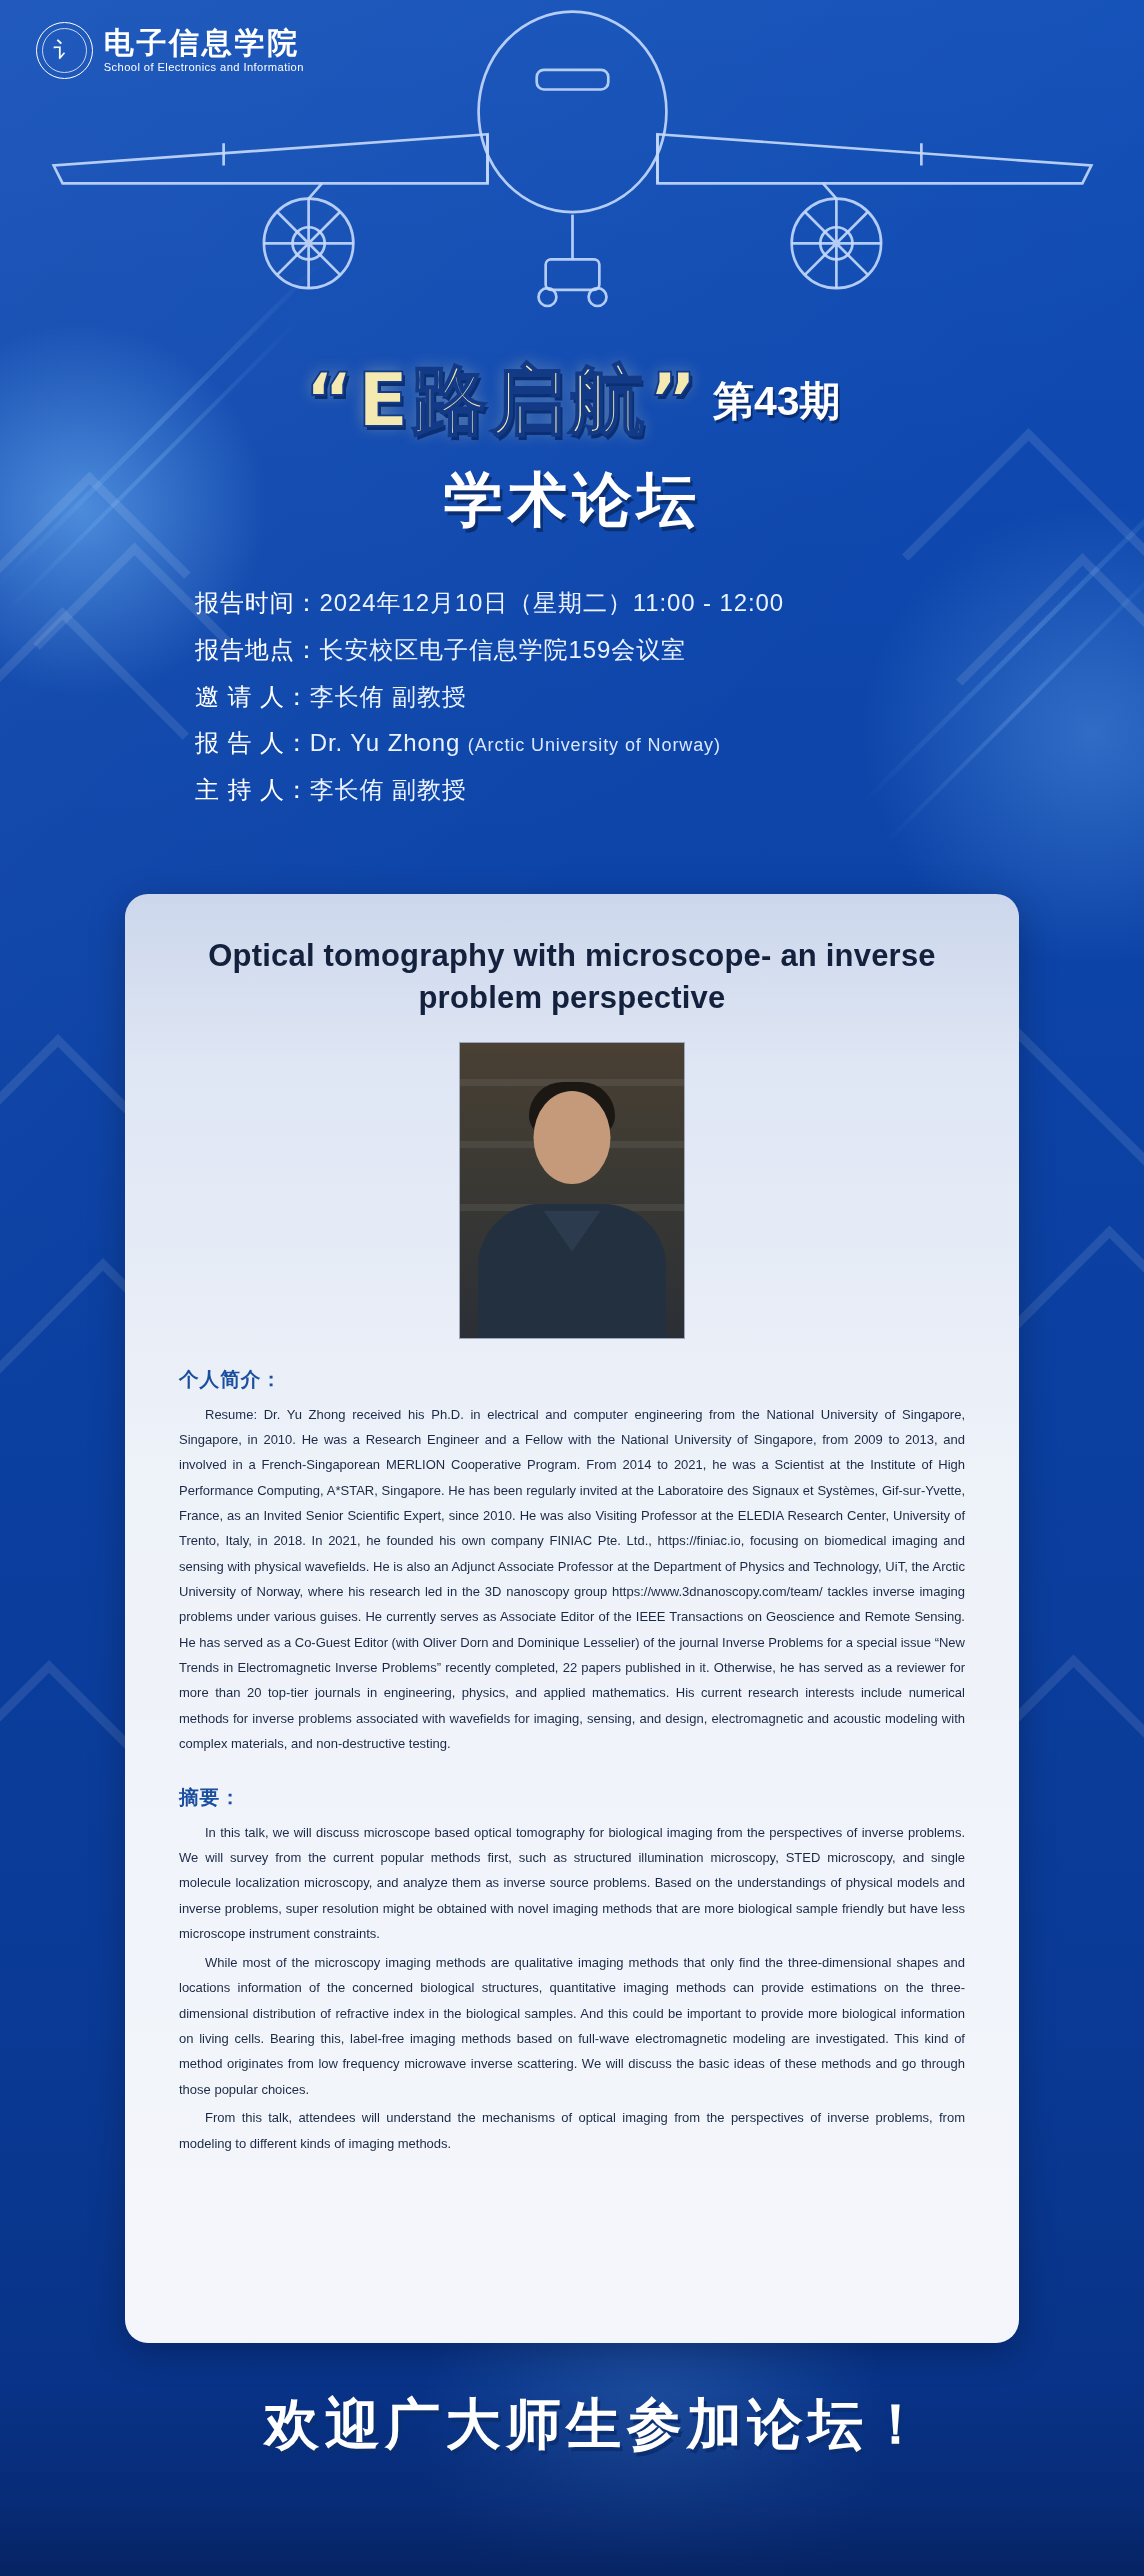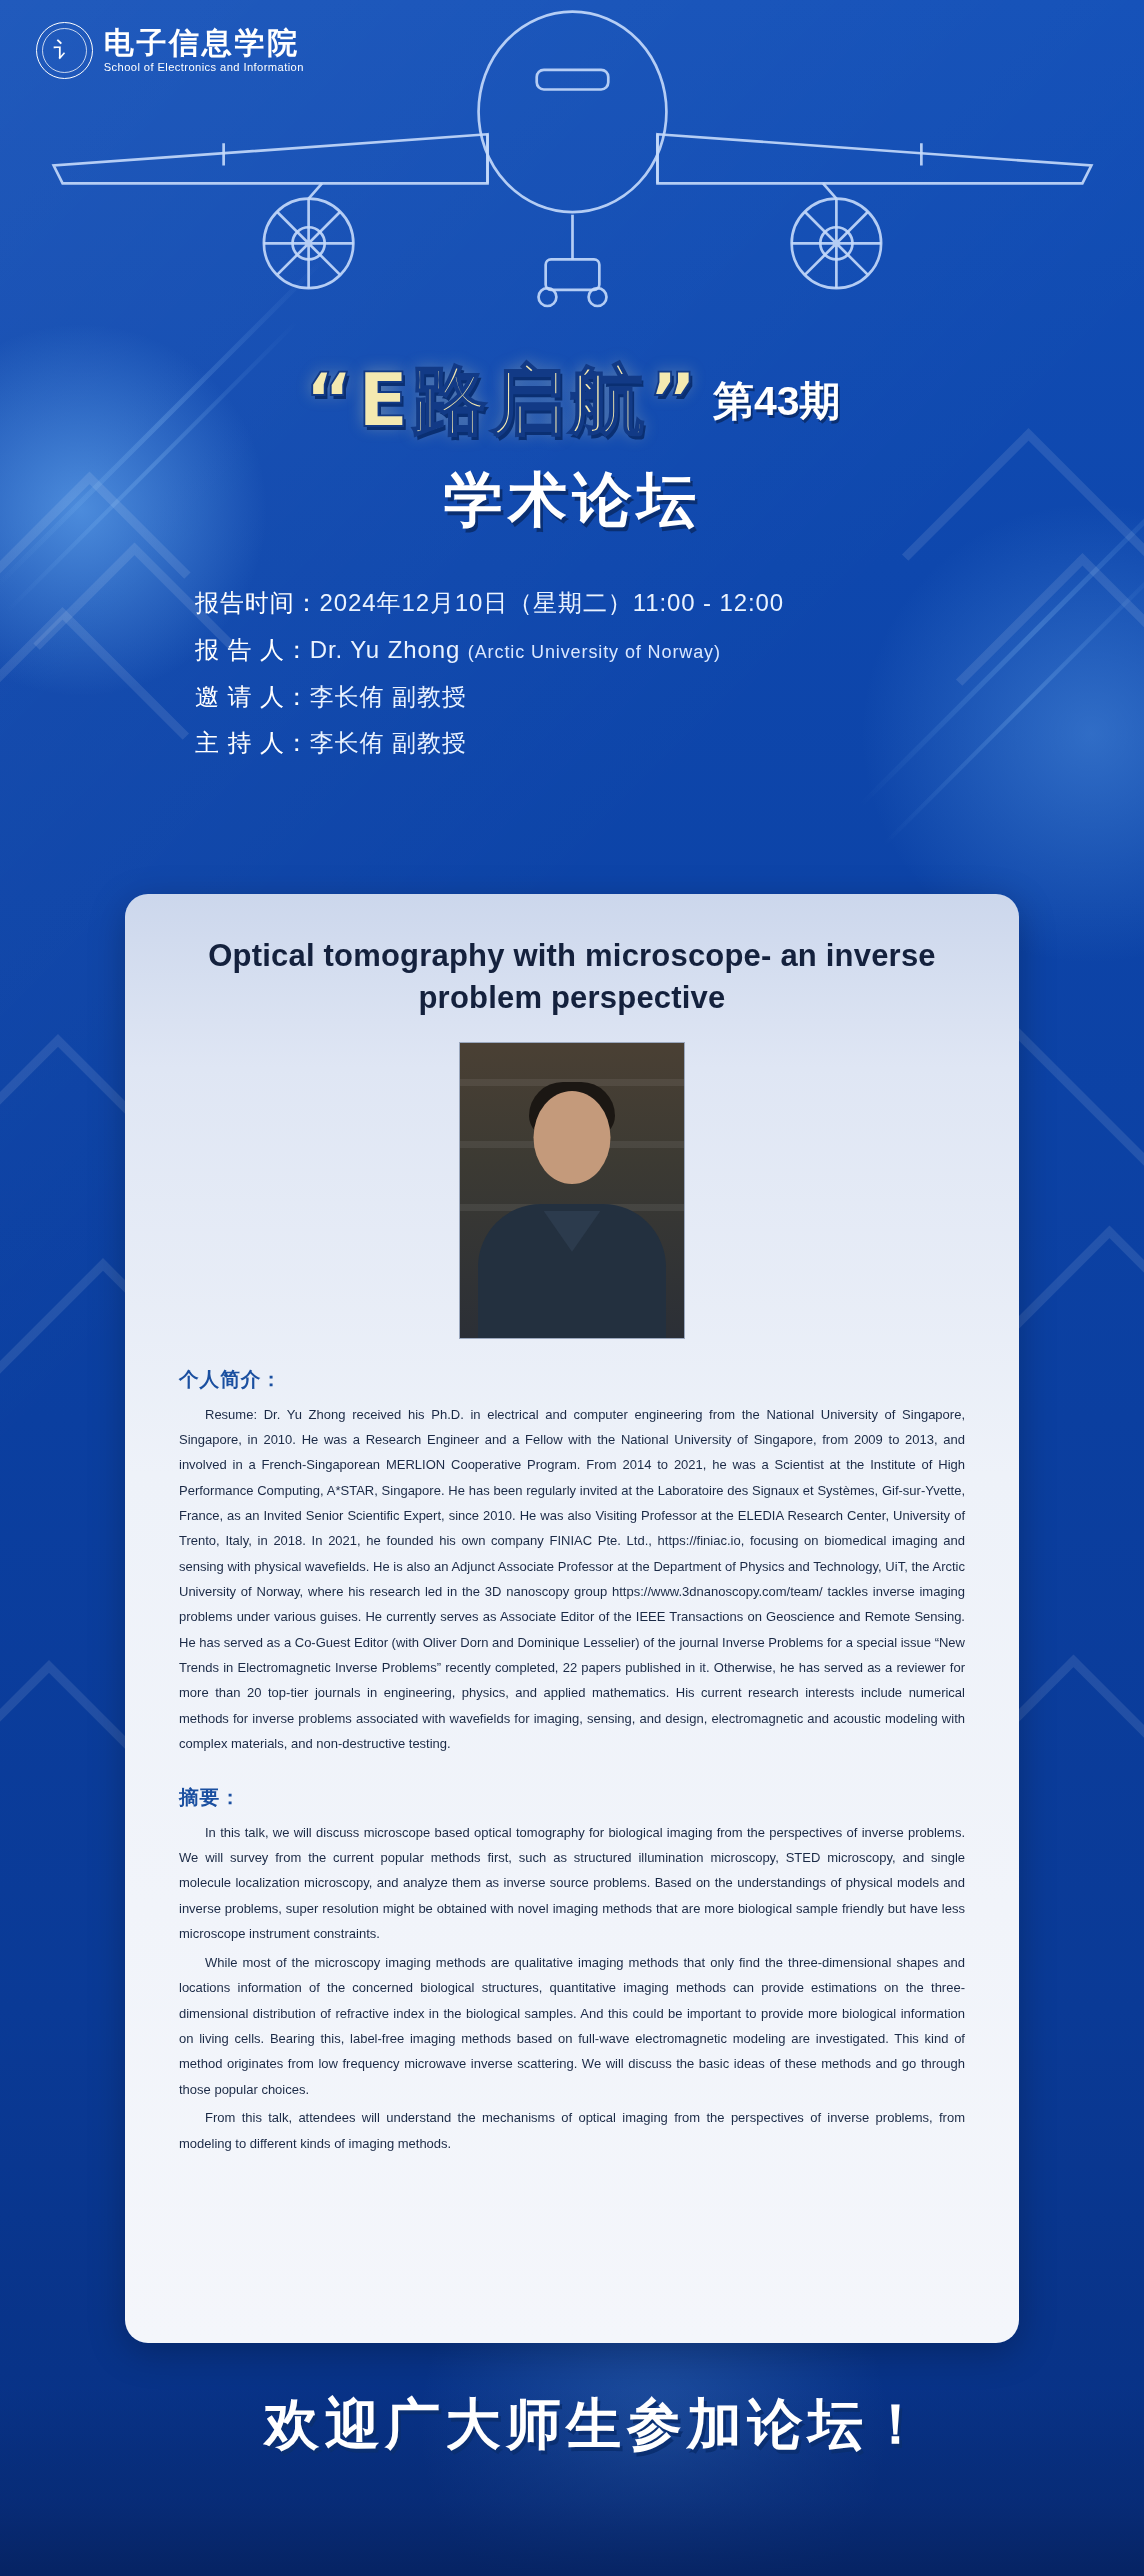--- a/index.html
+++ b/index.html
@@ -182,25 +182,28 @@
   <div class="title-row">
     <span class="title-main">“E路启航”</span><span class="title-issue">第43期</span>
     <div class="title-sub">学术论坛</div>
   </div>
 
   <div class="info">
     <div class="info-line">
       <span class="info-label">报告时间：</span><span class="info-value">2024年12月10日（星期二）11:00 - 12:00</span>
     </div>
     <div class="info-line">
+      <span class="info-label">报告地点：</span><span class="info-value">长安校区电子信息学院159会议室</span>
+    </div>
+    <div class="info-line">
+      <span class="info-label">邀 请 人：</span><span class="info-value">李长侑 副教授</span>
+    </div>
+    <div class="info-line">
       <span class="info-label">报 告 人：</span><span class="info-value">Dr. Yu Zhong</span>
       <span class="info-small">(Arctic University of Norway)</span>
-    </div>
-    <div class="info-line">
-      <span class="info-label">邀 请 人：</span><span class="info-value">李长侑 副教授</span>
     </div>
     <div class="info-line">
       <span class="info-label">主 持 人：</span><span class="info-value">李长侑 副教授</span>
     </div>
   </div>
 
   <div class="card">
     <div class="talk-title">Optical tomography with microscope- an inverse problem perspective</div>
 
     <div class="portrait">

